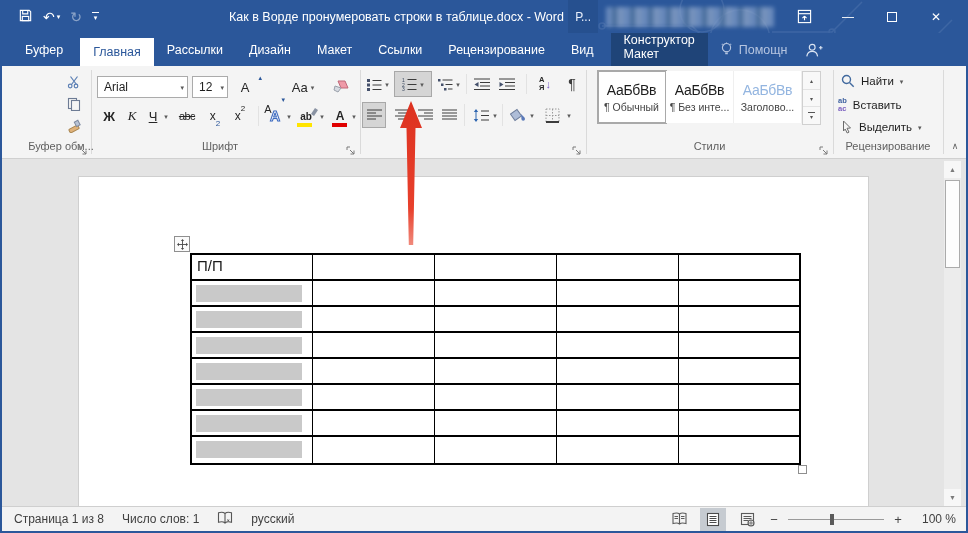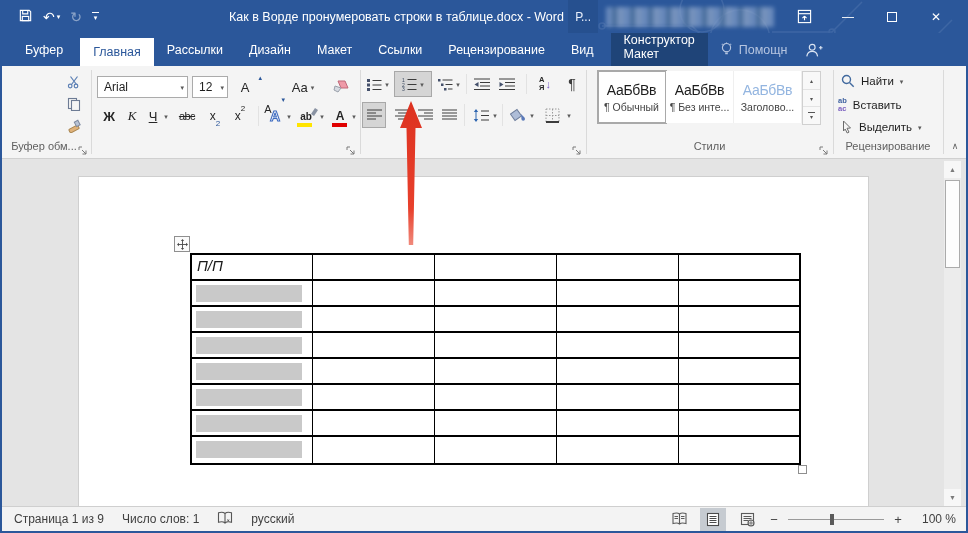--- a/index.html
+++ b/index.html
@@ -56,21 +56,21 @@
   .colorbar{ position:absolute; left:2px; bottom:1px; width:15px; height:4px; }
   .grow-shrink{ font-size:13px; position:relative; }
   .grow-shrink .tri{ position:absolute; top:-2px; right:-7px; font-size:7px; }
   .stylecard{ width:68px; height:52px; background:#fff; display:flex; flex-direction:column; align-items:center; justify-content:center; gap:3px; cursor:pointer; border-right:1px solid #efefef; }
   .stylecard .prev{ font-size:14px; color:#1d1d1d; letter-spacing:-.3px; }
   .stylecard .cap{ font-size:10.5px; color:#444; white-space:nowrap; }
   .stylecard.selected{ outline:2px solid #a9a9a9; outline-offset:-1px; }
   .stylecard.heading .prev{ color:#93b5e0; }
   .edit-item{ position:absolute; display:flex; align-items:center; gap:6px; font-size:11.5px; color:#1e1e1e; cursor:pointer; }
   
-  .docarea{ position:absolute; left:0; top:159px; width:100%; height:349px; background:#e4e4e4; overflow:hidden;font-style:italic; }
+  .docarea{ position:absolute; left:0; top:159px; width:100%; height:349px; background:#e4e4e4; overflow:hidden; }
   .page{ position:absolute; left:76px; top:17px; width:791px; height:360px; background:#fff; border:1px solid #cfcfcf; }
   .doc-table{ position:absolute; left:111px; top:76px; width:611px; border:2px solid #000;
     display:grid; grid-template-columns:121px 122px 122px 122px 120px; grid-auto-rows:26px; background:#fff; }
   .t-cell{ border-right:1px solid #000; border-bottom:2px solid #000; position:relative; }
   .t-cell.last-c{ border-right:none; } .t-cell.last-r{ border-bottom:none; }
   .t-cell .hdr{ font-size:15px; color:#1a1a1a; padding:2px 0 0 5px; display:block; }
   .cell-fill{ position:absolute; left:4px; top:4px; height:17px; width:106px; background:#c9c9c9; }
   .move-handle{ position:absolute; left:95px; top:59px; width:16px; height:16px; background:#fafafa; border:1px solid #8f8f8f; display:flex; align-items:center; justify-content:center; cursor:move; }
   .resize-handle{ position:absolute; left:719px; top:288px; width:9px; height:9px; background:#fff; border:1px solid #8f8f8f; cursor:nwse-resize; }
   .vscroll{ position:absolute; right:5px; top:2px; width:17px; height:345px; background:#ececec; }
@@ -194,21 +194,21 @@
         <rect x="1.5" y="1.5" width="8" height="10"></rect>
           <rect x="4.5" y="3.5" width="8" height="10" fill="#f4f4f4"></rect>
       </svg>
     </div>
     <div class="rb" style="left:60px;top:51px;width:24px;height:18px">
       <svg width="14" height="14" viewBox="0 0 14 14">
         <rect x="2" y="8" width="10" height="4" rx="1" fill="#e0b27a" stroke="#a8854f" transform="rotate(-28 7 10)"></rect>
         <rect x="8" y="2" width="4" height="5" fill="#b9c4d6" stroke="#7e8aa0" transform="rotate(-28 10 4)"></rect>
       </svg>
     </div>
-    <div class="grp-label" style="left:2px;width:80px">Буфер обм...</div>
+    <div class="grp-label" style="left:19px;width:80px">Буфер обм...</div>
     <div class="launcher" style="left:76px">
       <svg width="10" height="10" viewBox="0 0 10 10" fill="none" stroke="#7a7a7a">
           <path d="M1 4V1h3"></path>
           <path d="M4 4l4 4M8 4.5V8H4.5"></path>
         </svg>
     </div>
 
     <div class="combobox" style="left:95px;top:10px;width:91px;height:22px">
       <span>Arial</span>
         <span class="dd">▾</span>
@@ -259,20 +259,21 @@
           </svg>
       </span>
       <span class="colorbar" style="background:#ffe400"></span>
     </div>
     <div class="rb dd ribbon-dd" style="left:316px;top:40px;width:8px;height:20px">▾</div>
     <div class="rb" style="left:328px;top:38px;width:20px;height:24px;font-weight:bold;font-size:12px">
       <span>А</span>
       <span class="colorbar" style="background:#e00000"></span>
     </div>
     <div class="rb dd ribbon-dd" style="left:348px;top:40px;width:8px;height:20px">▾</div>
+    <div class="grp-label" style="left:89px;width:258px">Шрифт</div>
     <div class="launcher" style="left:344px">
       <svg width="10" height="10" viewBox="0 0 10 10" fill="none" stroke="#7a7a7a">
           <path d="M1 4V1h3"></path>
           <path d="M4 4l4 4M8 4.5V8H4.5"></path>
         </svg>
     </div>
 
     <div class="rb" style="left:363px;top:8px;width:19px;height:20px">
       <svg width="15" height="13" viewBox="0 0 15 13">
           <g fill="#44506b">
@@ -542,21 +543,21 @@
         <stop offset="0" stop-color="#dd3220"></stop>
           <stop offset="0.75" stop-color="#e8402c"></stop>
           <stop offset="1" stop-color="#f08a7c"></stop>
       </linearGradient>
     </defs>
     <polygon points="13,0 24,27 17.5,27 15.2,144 10.8,144 8.5,27 2,27" fill="url(#ag)"></polygon>
   </svg>
 
   <div class="statusbar">
     <div class="sb-left">
-      <span class="sb-item">Страница 1 из 9</span>
+      <span class="sb-item">Страница 1 из 8</span>
       <span class="sb-item">Число слов: 1</span>
       <span class="sb-item">
         <svg width="16" height="14" viewBox="0 0 16 14" fill="none" stroke="#555" stroke-width="1.1">
           <path d="M8 2.5C6.5 1.2 4 1 1.5 1.8v9.4C4 10.4 6.5 10.6 8 12c1.5-1.4 4-1.6 6.5-.8V1.8C12 1 9.5 1.2 8 2.5v9"></path>
           <path d="M10.5 8.5l1.5 1.8M12 8.5l-1.5 1.8" stroke-width="1"></path>
         </svg>
       </span>
       <span class="sb-item">русский</span>
     </div>
     <div class="sb-right">

